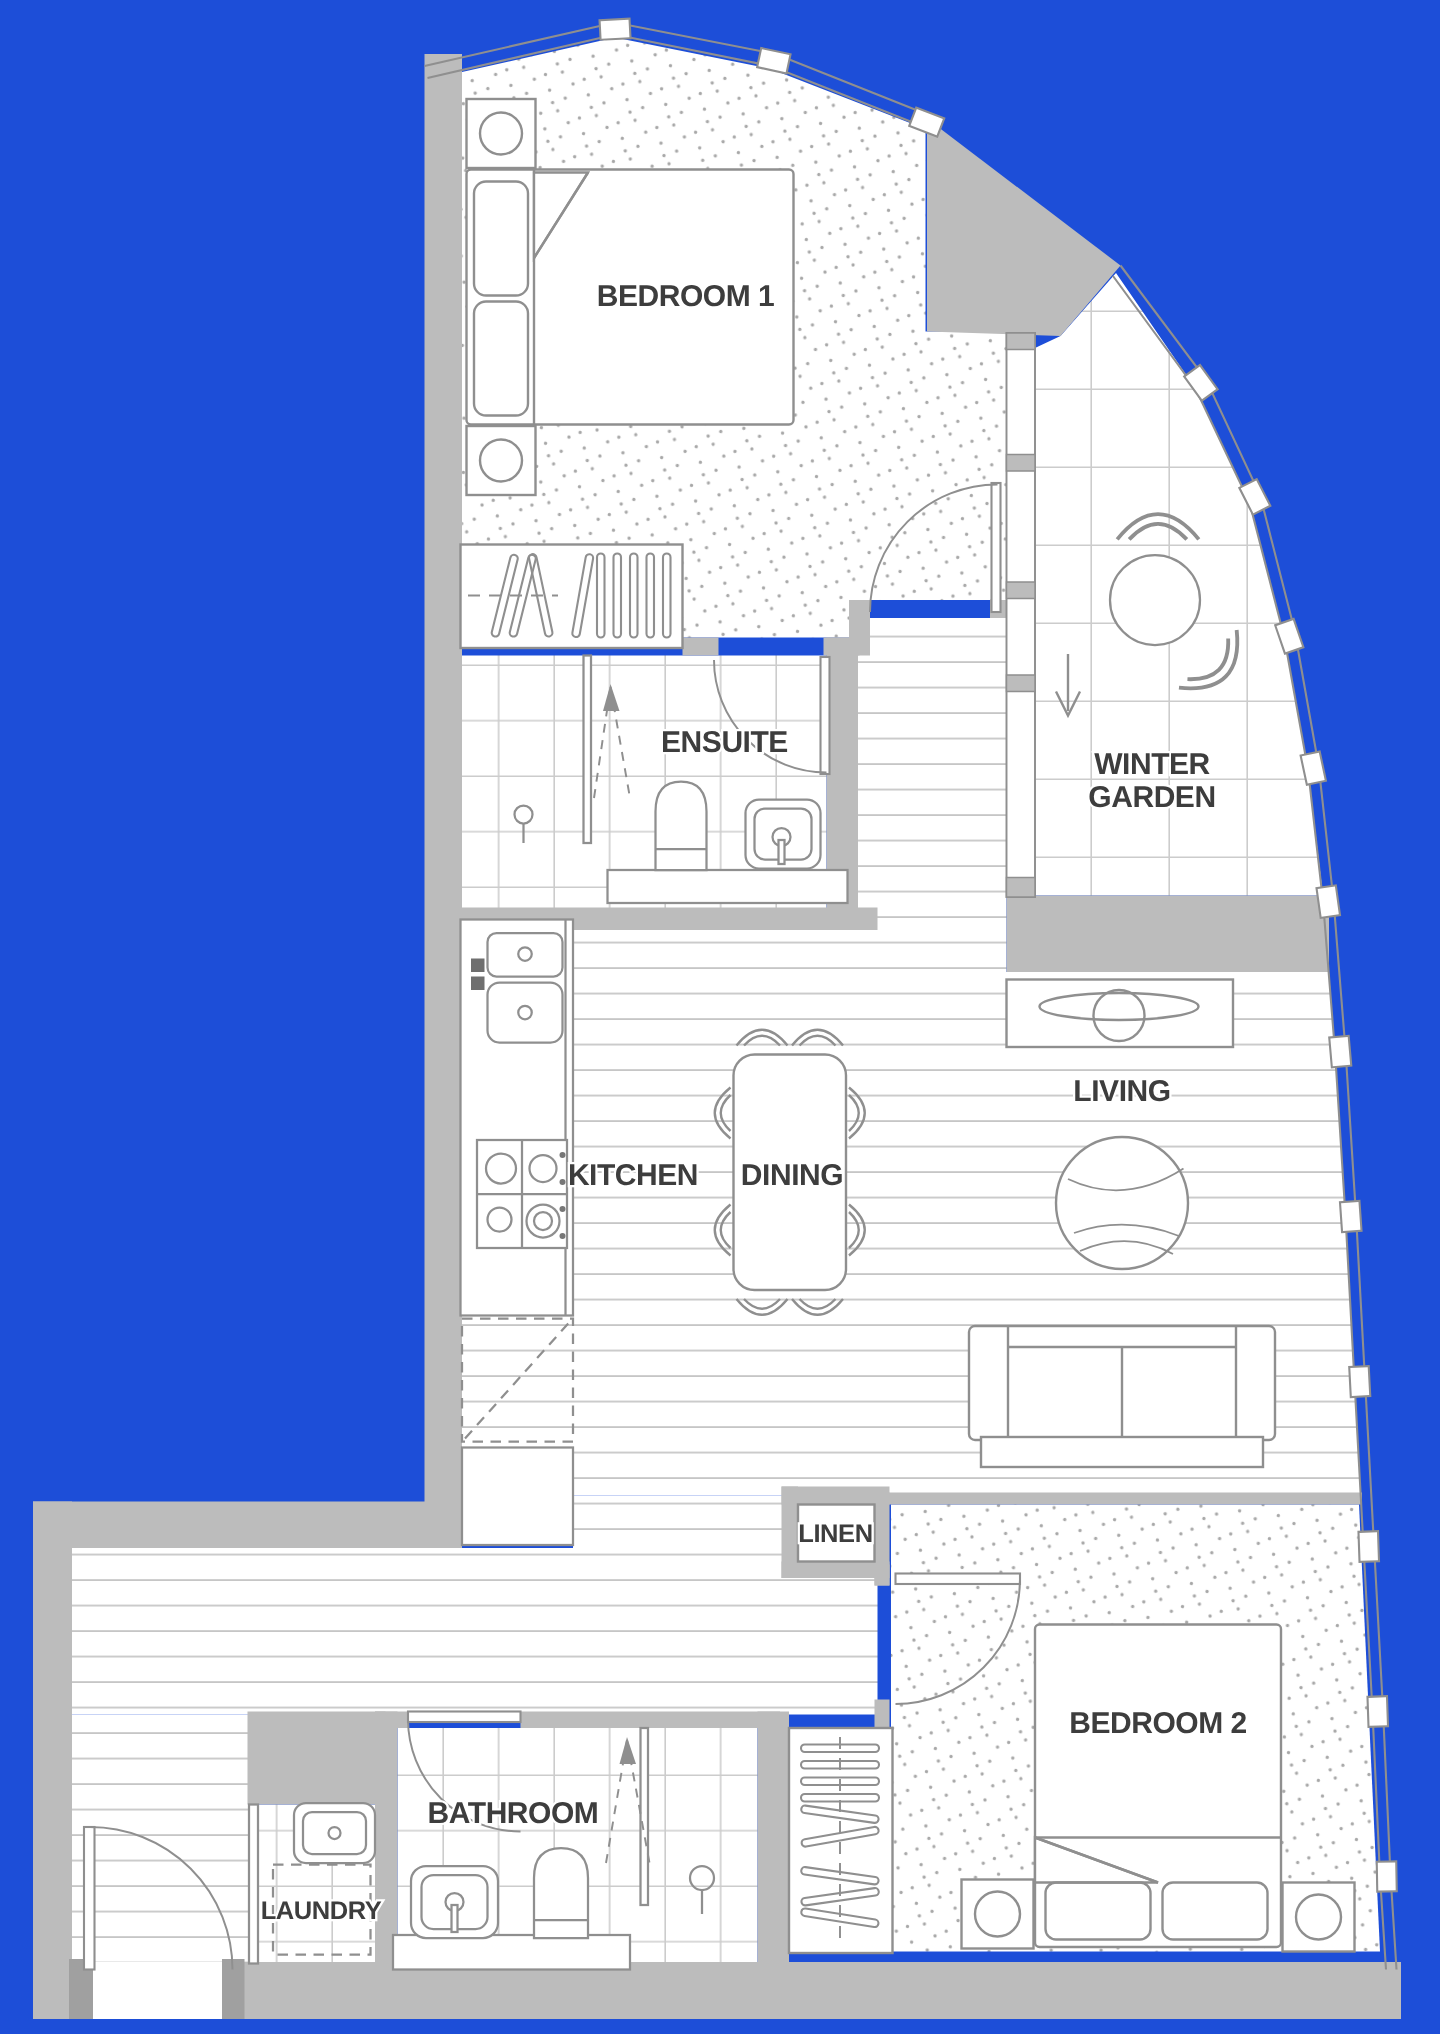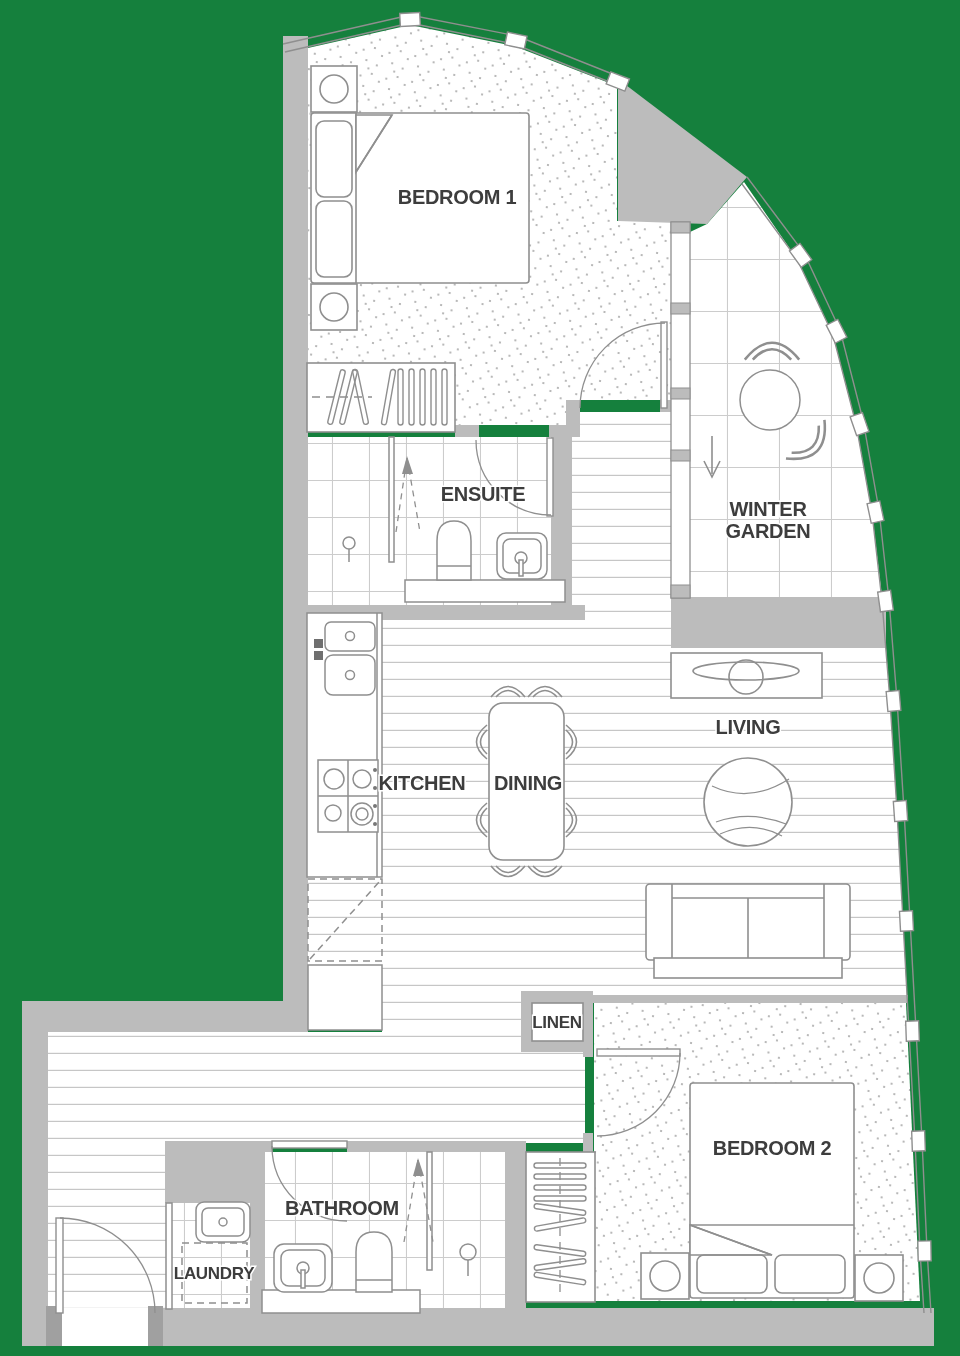--- a/index.html
+++ b/index.html
@@ -1,16 +1,16 @@
 <!DOCTYPE html>
 <html><head>
 <meta charset="utf-8">
 <style>
   html,body{margin:0;padding:0;background:#ffffff;}
-  .page{width:960px;height:1356px;position:relative;background:#15803d;overflow:hidden;}
+  .page{width:960px;height:1356px;position:relative;background:#1d4ed8;overflow:hidden;}
   svg{display:block;}
   text{font-family:"Liberation Sans","DejaVu Sans",sans-serif;fill:#3d3d3d;font-weight:bold;
        letter-spacing:-0.3px;paint-order:stroke;stroke:#ffffff;stroke-width:3px;}
   .lbl{font-size:20px;}
   .lbl-sm{font-size:17px;}
 </style>
 </head>
 <body>
 
 <div class="page">

